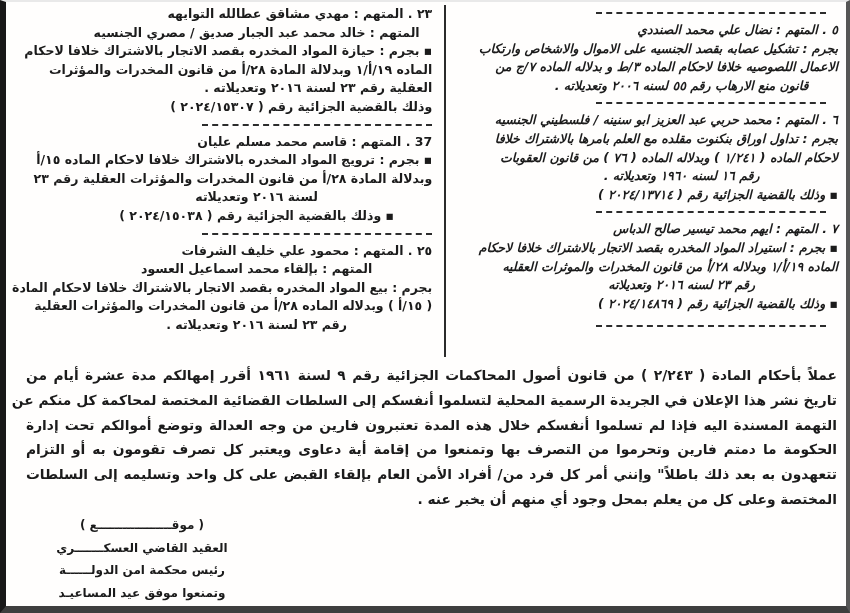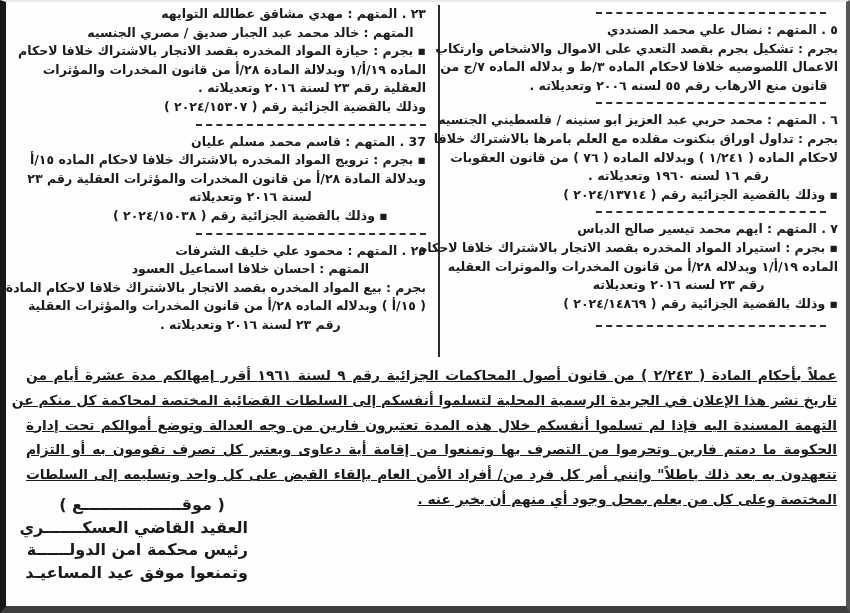--- a/index.html
+++ b/index.html
@@ -13,52 +13,52 @@
     border-bottom:7px solid #3e3e3e;
     border-top:2px solid #e9e9e9;
     overflow:hidden;
     direction:rtl;
     font-family:"DejaVu Sans", sans-serif;
     font-weight:bold;
     color:#1b1b1b;
   }
   .columns{display:flex;align-items:stretch;padding:3px 8px 0 6px;}
   .col{box-sizing:border-box;}
-  .col-right{width:400px;min-height:352px;border-left:2px solid #2b2b2b;padding-left:10px;}
+  .col-right{width:400px;min-height:352px;border-left:2px solid #2b2b2b;padding-left:10px;font-style:italic;}
   .col-left{flex:1;padding-right:12px;}
   .line{font-size:12.5px;line-height:18.6px;white-space:nowrap;}
   .line.center{text-align:center;padding-left:24px;margin-left:45px;}
   .sep{width:230px;border-top:2.5px dashed #2c2c2c;margin:7px 0 7px auto;margin-right:0;}
   .col-right .sep{margin-right:12px;}
   .col-right .sep.after-last{margin-top:12px;}
-  .notice{padding:6px 9px 0 20px;text-decoration:underline;}
+  .notice{padding:6px 9px 0 20px;}
   .p-line{
     font-size:13.8px;line-height:24.8px;
     text-align:justify;text-align-last:justify;
     white-space:nowrap;
   }
   .p-line.last{text-align-last:right;white-space:normal;}
   .signature{
-    position:absolute;left:30px;top:492px;width:212px;
-    text-align:center;font-size:16px;line-height:22.5px;
+    position:absolute;left:30px;top:512px;width:212px;
+    text-align:center;font-size:12px;line-height:22.5px;
   }
   .sig-line{white-space:nowrap;}
 </style>
 </head>
 <body>
 
 <div class="page">
 
   <div class="columns">
 
     <div class="col col-right">
       <div class="sep"></div>
       <div class="item">
         <div class="line">٥ . المتهم : نضال علي محمد الصنددي</div>
-        <div class="line">بجرم : تشكيل بجرم بقصد التعدي على الاموال والاشخاص وارتكاب</div>
+        <div class="line">بجرم : تشكيل عصابه بقصد الجنسيه على الاموال والاشخاص وارتكاب</div>
         <div class="line">الاعمال اللصوصيه خلافا لاحكام الماده ٣/ط و بدلاله الماده ٧/ج من</div>
         <div class="line center">قانون منع الارهاب رقم ٥٥ لسنه ٢٠٠٦ وتعديلاته .</div>
       </div>
       <div class="sep"></div>
       <div class="item">
         <div class="line">٦ . المتهم : محمد حربي عبد العزيز ابو سنينه / فلسطيني الجنسيه</div>
         <div class="line">بجرم : تداول اوراق بنكنوت مقلده مع العلم بامرها بالاشتراك خلافا</div>
         <div class="line">لاحكام الماده ( ١/٢٤١ ) وبدلاله الماده ( ٧٦ ) من قانون العقوبات</div>
         <div class="line center">رقم ١٦ لسنه ١٩٦٠ وتعديلاته .</div>
         <div class="line">▪ وذلك بالقضية الجزائية رقم ( ٢٠٢٤/١٣٧١٤ )</div>
@@ -87,21 +87,21 @@
       <div class="item">
         <div class="line">37 . المتهم : قاسم محمد مسلم عليان</div>
         <div class="line">▪ بجرم : ترويج المواد المخدره بالاشتراك خلافا لاحكام الماده ١٥/أ</div>
         <div class="line">وبدلالة المادة ٢٨/أ من قانون المخدرات والمؤثرات العقلية رقم ٢٣</div>
         <div class="line center">لسنة ٢٠١٦ وتعديلاته</div>
         <div class="line center">▪ وذلك بالقضية الجزائية رقم ( ٢٠٢٤/١٥٠٣٨ )</div>
       </div>
       <div class="sep"></div>
       <div class="item">
         <div class="line">٢٥ . المتهم : محمود علي خليف الشرفات</div>
-        <div class="line center">المتهم : احسان خلافا اسماعيل العسود</div>
+        <div class="line center">المتهم : بإلقاء محمد اسماعيل العسود</div>
         <div class="line">بجرم : بيع المواد المخدره بقصد الاتجار بالاشتراك خلافا لاحكام المادة</div>
         <div class="line">( ١٥/أ ) وبدلاله الماده ٢٨/أ من قانون المخدرات والمؤثرات العقلية</div>
         <div class="line center">رقم ٢٣ لسنة ٢٠١٦ وتعديلاته .</div>
       </div>
     </div>
 
   </div>
 
   <div class="notice">
     <div class="p-line">عملاً بأحكام المادة ( ٢/٢٤٣ ) من قانون أصول المحاكمات الجزائية رقم ٩ لسنة ١٩٦١ أقرر إمهالكم مدة عشرة أيام من</div>

